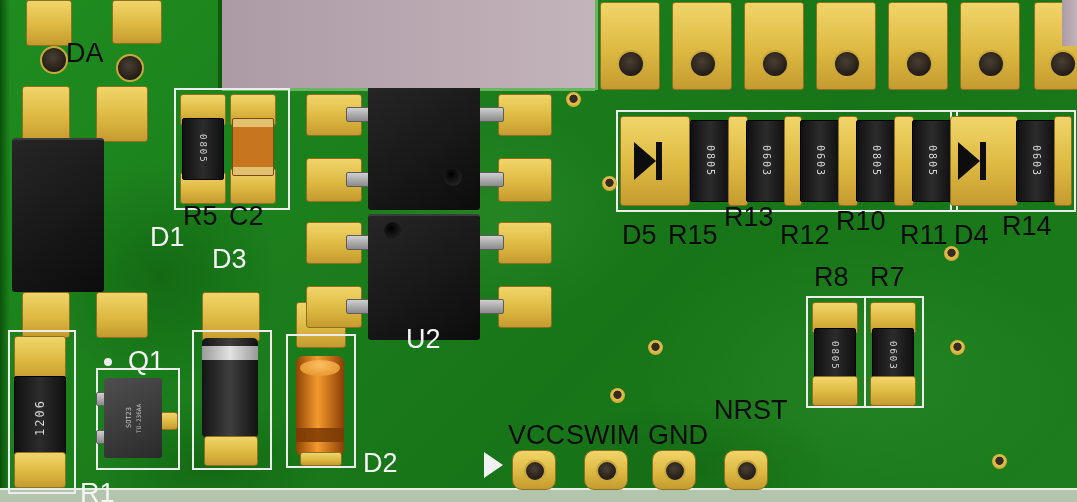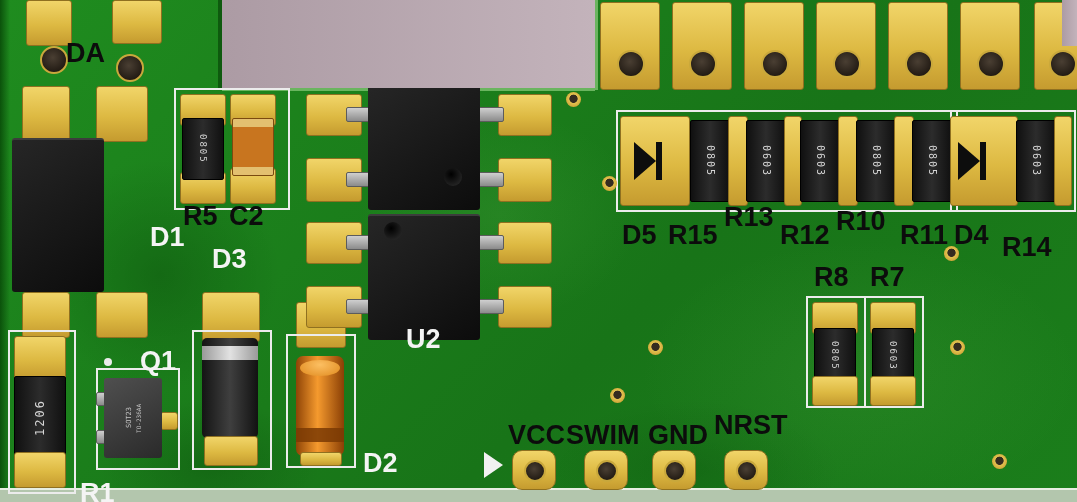--- a/index.html
+++ b/index.html
@@ -24,21 +24,21 @@
     border:1px solid #000;border-radius:2px;display:flex;align-items:center;justify-content:center}
   .chip *{position:static}
   .mark{writing-mode:vertical-rl;color:#d6d6d6;
     font-family:"DejaVu Sans Mono",monospace;font-size:10px;letter-spacing:2px}
   .mark.up{transform:rotate(180deg)}
   .blk{background:linear-gradient(145deg,#262626,#0c0c0c);border-radius:3px;border-top:2px solid #3c3c3c}
   .dimple{border-radius:50%;background:radial-gradient(circle at 40% 35%,#000,#303030)}
   .pin{background:linear-gradient(180deg,#cfcfcf,#8b8b8b);border:1px solid #5c5c5c;border-radius:2px}
   .silk{border:2px solid #ececec;background:transparent}
   .silk-dot{border-radius:50%;background:#ececec}
-  .lbl{font-size:27px;font-weight:700;line-height:1;white-space:nowrap}
+  .lbl{font-size:27px;font-weight:400;line-height:1;white-space:nowrap}
   .lbl.b{color:#0c0c0c}
   .lbl.w{color:#f4f4f4}
   .dsym{display:flex;align-items:center}
   .dsym *{position:static}
   .dtri{width:0;height:0;border-top:19px solid transparent;border-bottom:19px solid transparent;border-left:22px solid #0d0d0d}
   .dbar{width:6px;height:38px;background:#0d0d0d}
   .tri{width:0;height:0;border-top:13px solid transparent;border-bottom:13px solid transparent;border-left:19px solid #f2f2f2}
   .cyl-dark{background:linear-gradient(90deg,#141414,#3f3f3f 50%,#121212);border-radius:5px}
   .stripe{background:linear-gradient(90deg,#9a9a9a,#e2e2e2 50%,#9a9a9a)}
   .cyl-or{background:linear-gradient(90deg,#8f4406,#f59a2e 45%,#8a3f05);border-radius:7px}
@@ -221,32 +221,32 @@
   <div class="via" style="left:992px;top:454px;width:15px;height:15px"></div>
 
   <div class="bg" style="left:222px;top:0;width:373px;height:88px"></div>
   <div class="bg" style="left:1062px;top:0;width:15px;height:46px"></div>
 
   <div class="lbl b" style="left:66px;top:40px">DA</div>
   <div class="lbl b" style="left:183px;top:203px">R5</div>
   <div class="lbl b" style="left:229px;top:203px">C2</div>
   <div class="lbl w" style="left:150px;top:224px">D1</div>
   <div class="lbl w" style="left:212px;top:246px">D3</div>
-  <div class="lbl w" style="left:140px;top:348px">Q1</div>
+  <div class="lbl w" style="left:128px;top:348px">Q1</div>
   <div class="lbl w" style="left:80px;top:480px">R1</div>
   <div class="lbl w" style="left:363px;top:450px">D2</div>
   <div class="lbl w" style="left:406px;top:326px">U2</div>
   <div class="lbl b" style="left:622px;top:222px">D5</div>
   <div class="lbl b" style="left:668px;top:222px">R15</div>
   <div class="lbl b" style="left:724px;top:204px">R13</div>
   <div class="lbl b" style="left:780px;top:222px">R12</div>
   <div class="lbl b" style="left:836px;top:208px">R10</div>
   <div class="lbl b" style="left:900px;top:222px">R11</div>
   <div class="lbl b" style="left:954px;top:222px">D4</div>
-  <div class="lbl b" style="left:1002px;top:234px">R14</div>
+  <div class="lbl b" style="left:1002px;top:213px">R14</div>
   <div class="lbl b" style="left:814px;top:264px">R8</div>
   <div class="lbl b" style="left:870px;top:264px">R7</div>
   <div class="lbl b" style="left:508px;top:422px">VCC</div>
   <div class="lbl b" style="left:566px;top:422px">SWIM</div>
   <div class="lbl b" style="left:648px;top:422px">GND</div>
-  <div class="lbl b" style="left:714px;top:412px">NRST</div>
+  <div class="lbl b" style="left:714px;top:397px">NRST</div>
 
 </div>
 
 </body></html>

